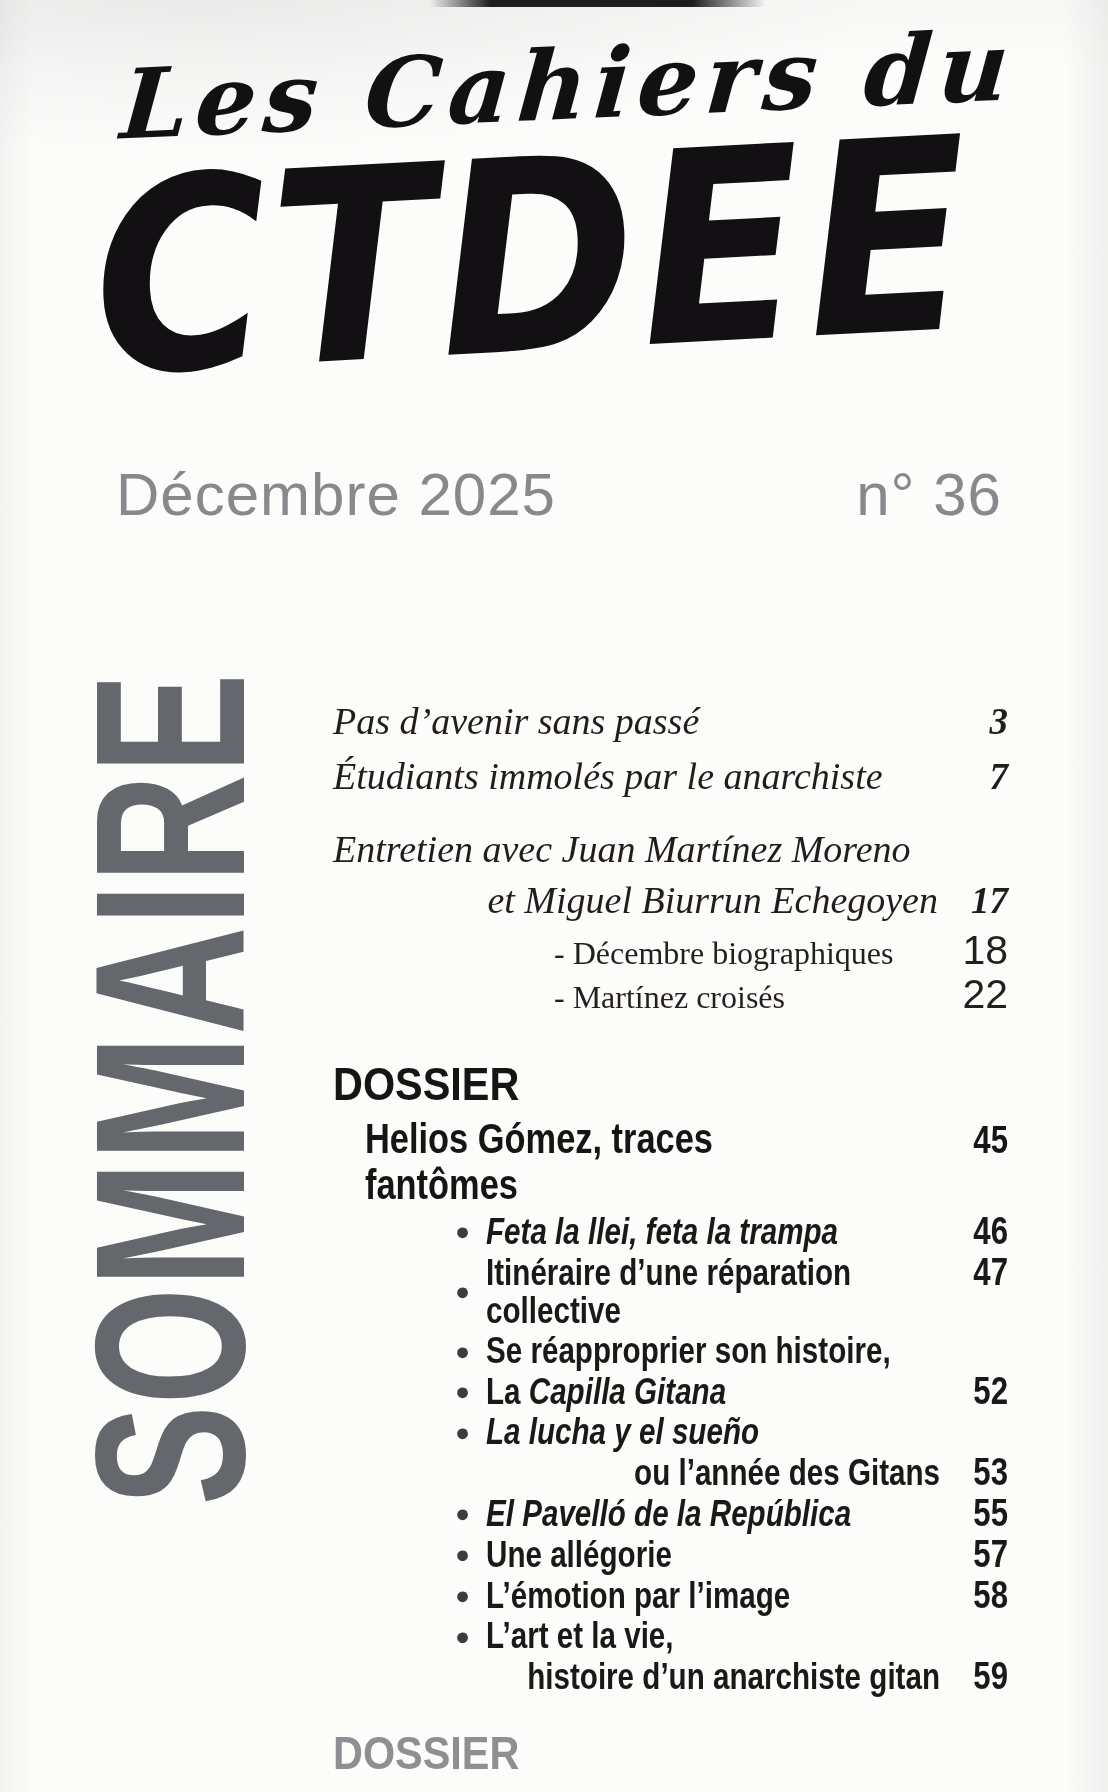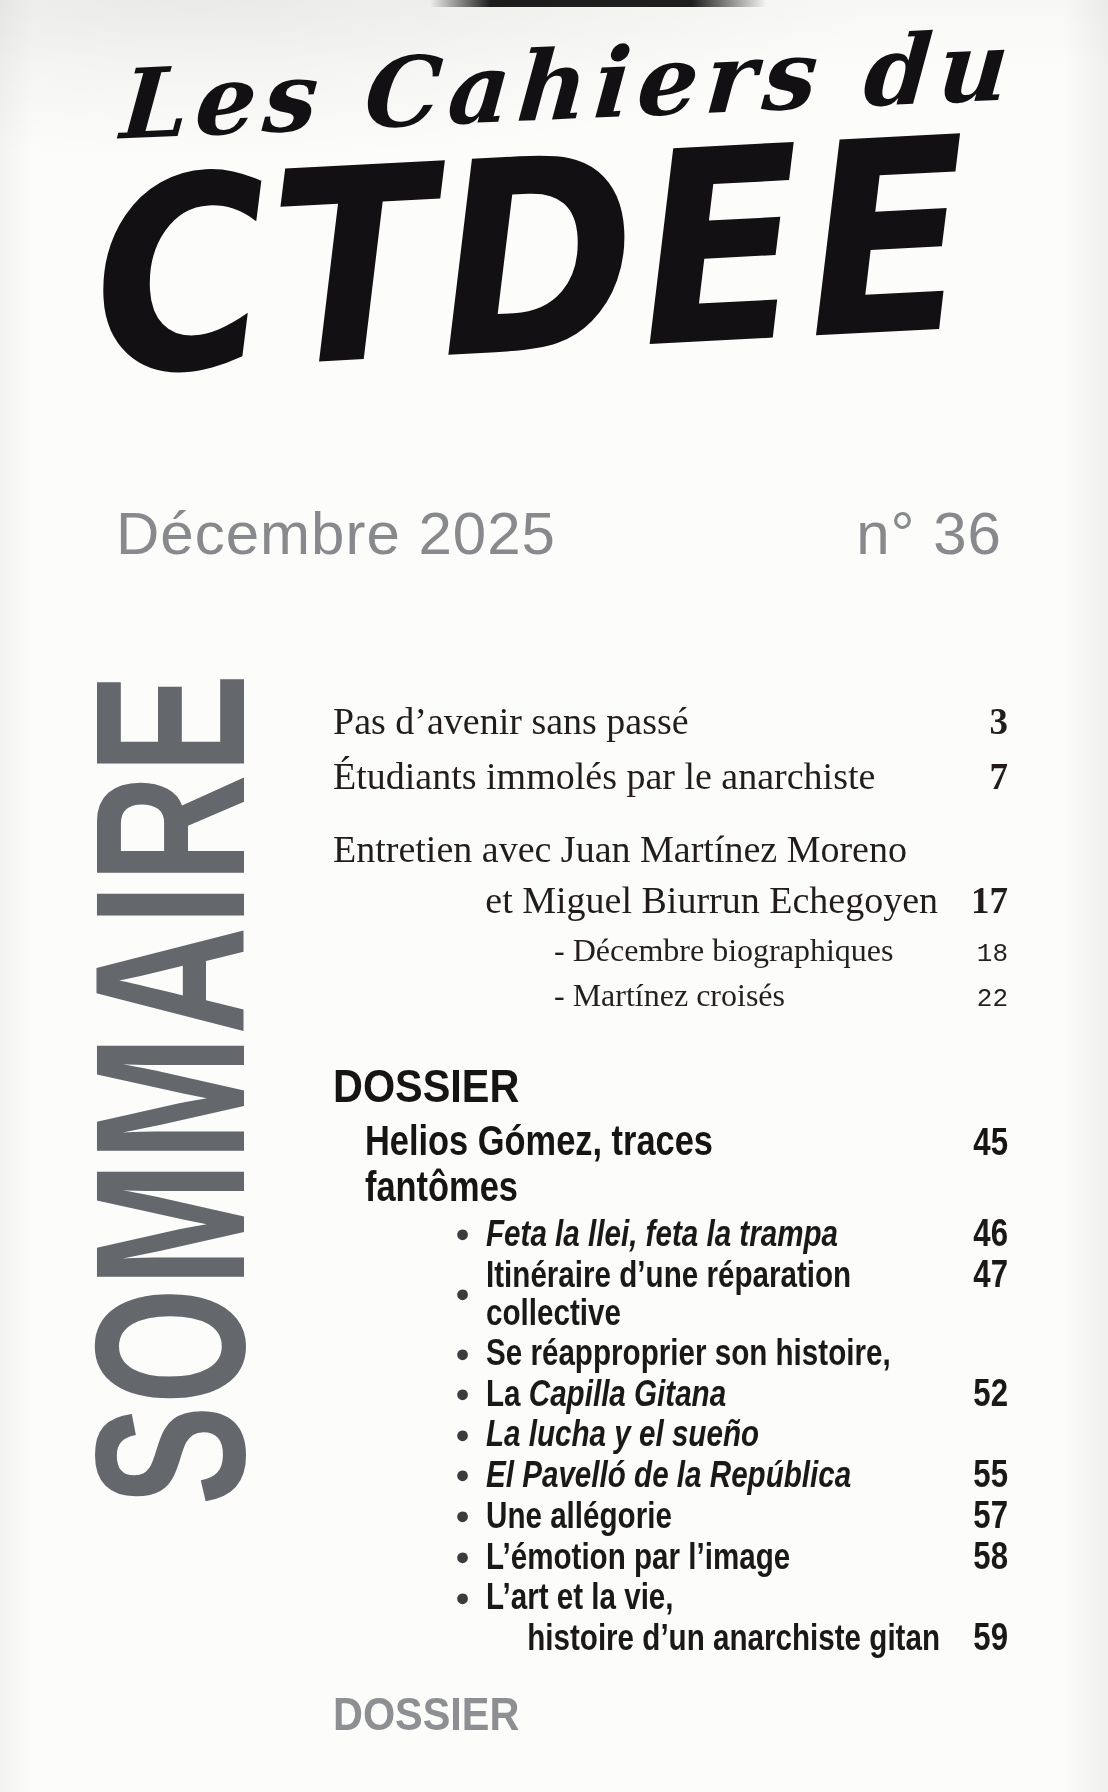--- a/index.html
+++ b/index.html
@@ -33,21 +33,21 @@
   .acronym{
     position:absolute;left:86px;top:128px;
     font-family:"DejaVu Sans", sans-serif;
     font-style:italic;font-weight:700;
     font-size:238px;line-height:1.15;letter-spacing:4px;white-space:nowrap;
     color:#121012;
     transform:rotate(-3deg) scaleY(1.12);
     transform-origin:left top;
   }
   .dateline{
-    position:absolute;left:116px;top:499px;width:886px;
+    position:absolute;left:116px;top:460px;width:886px;
     display:flex;justify-content:space-between;align-items:baseline;
     font-size:60px;font-weight:400;color:#87898c;letter-spacing:1px;
   }
   
   .sommaire-wrap{
     position:absolute;left:60px;top:636px;width:220px;height:905px;
     display:flex;align-items:center;justify-content:center;
   }
   .sommaire-wrap span{
     display:inline-block;white-space:nowrap;
@@ -57,34 +57,34 @@
   }
   
   .toc{position:absolute;left:333px;top:700px;width:675px;}
   .row{display:flex;align-items:baseline;}
   .row .t{flex:1;min-width:0;}
   .pg{flex:none;width:60px;text-align:right;}
   .b{font-weight:700;}
   .it{font-style:italic;}
 
   .main,.main-tight,.main-contd{
-    font-family:"Liberation Serif", serif;font-size:38px;line-height:42px;color:#221d1c;
+    font-family:"Liberation Serif", serif;font-size:38px;line-height:42px;color:#221d1c;font-style:italic;
   }
   .main{margin-bottom:12px;}
   .main-tight{margin-top:30px;margin-bottom:2px;}
   .main-contd{margin-bottom:10px;}
   .main-contd .t{text-align:right;padding-right:10px;margin-top:7px;}
   .main .pg,.main-tight .pg,.main-contd .pg{font-family:"Liberation Serif", serif;font-size:37px;}
 
   .sub-dash{
     font-family:"Liberation Serif", serif;font-size:32px;line-height:36px;color:#241f1e;
     margin-bottom:5px;
   }
   .sub-dash .t{padding-left:221px;}
-  .sub-dash .pg{font-family:Liberation Mono, monospace;font-size:26px;}
+  .sub-dash .pg{font-family:Liberation Sans, sans-serif;font-size:41px;}
 
   .section,.section-muted{
     font-weight:700;font-size:46px;line-height:46px;color:#171514;
     margin-top:46px;margin-bottom:8px;
   }
   .section .t,.section-muted .t{transform:scaleX(0.9);transform-origin:left center;}
   .section-muted{color:#8d8f92;margin-top:34px;margin-bottom:10px;}
 
   .feature{
     font-weight:700;font-size:43px;line-height:46px;color:#171514;margin-bottom:5px;margin-left:32px;
@@ -173,20 +173,24 @@
       </div>
       <div class="row bullet">
         <span class="blt">●</span>
         <div class="t"><span>La </span><span class="it">Capilla Gitana</span></div>
         <div class="pg b">52</div>
       </div>
       <div class="row bullet">
         <span class="blt">●</span>
         <div class="t"><span class="it">La lucha y el sueño</span></div>
       </div>
+      <div class="row runover">
+        <div class="t"><span>ou l’année des Gitans</span></div>
+        <div class="pg b">53</div>
+      </div>
       <div class="row bullet">
         <span class="blt">●</span>
         <div class="t"><span class="it">El Pavelló de la República</span></div>
         <div class="pg b">55</div>
       </div>
       <div class="row bullet">
         <span class="blt">●</span>
         <div class="t"><span>Une allégorie</span></div>
         <div class="pg b">57</div>
       </div>

